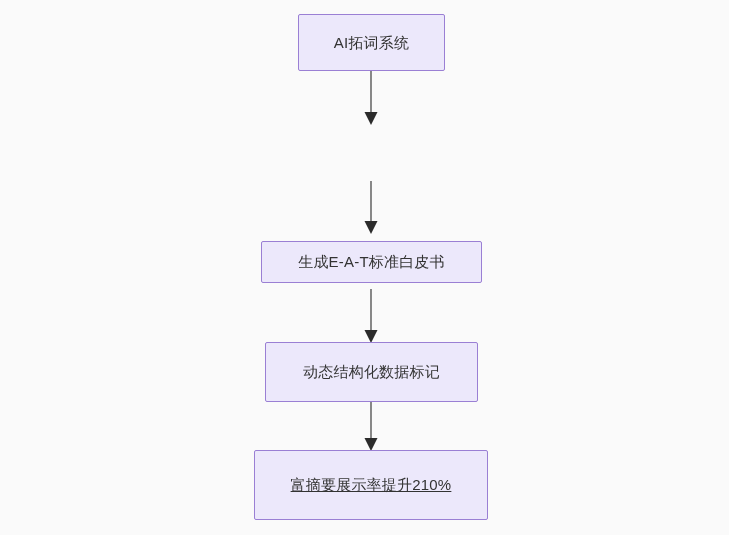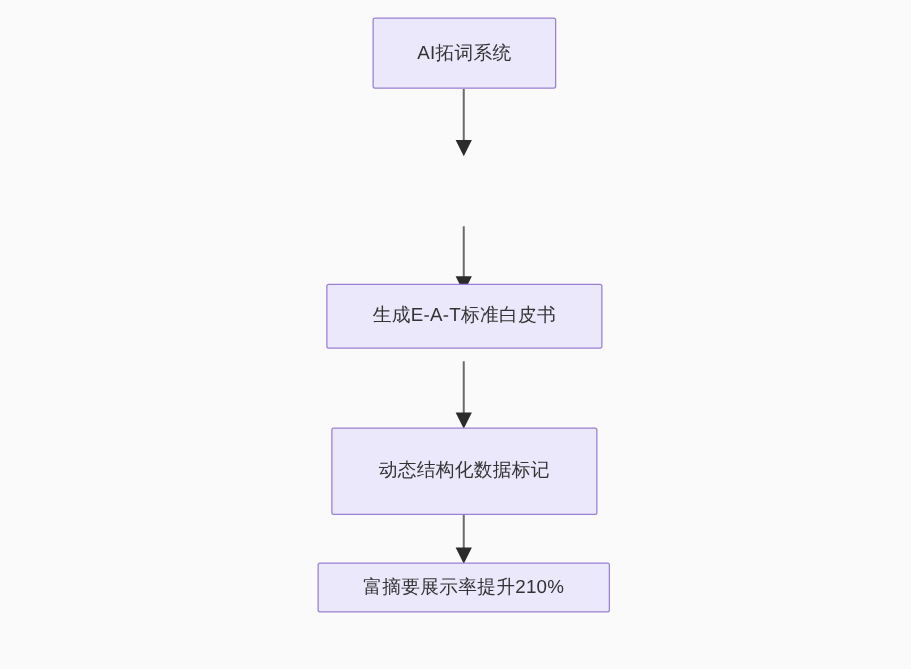--- a/index.html
+++ b/index.html
@@ -76,25 +76,25 @@
       <line class="edge-line" x1="371" y1="398" x2="371" y2="443"></line>
       <path class="edge-arrow" d="M 371 451 L 364.5 438 L 377.5 438 Z"></path>
     </g>
   </svg>
 
   <div class="node" style="left:298px; top:14px; width:147px; height:57px;">
     <span class="node-label">AI拓词系统</span>
   </div>
 
 
-  <div class="node" style="left:261px; top:227px; width:221px; height:52px;">
+  <div class="node" style="left:261px; top:241px; width:221px; height:42px;">
     <span class="node-label">生成E-A-T标准白皮书</span>
   </div>
 
-  <div class="node" style="left:265px; top:342px; width:213px; height:70px;">
+  <div class="node" style="left:265px; top:342px; width:213px; height:60px;">
     <span class="node-label">动态结构化数据标记</span>
   </div>
 
-  <div class="node" style="left:254px; top:450px; width:234px; height:40px;">
+  <div class="node" style="left:254px; top:450px; width:234px; height:70px;text-decoration:underline;">
     <span class="node-label">富摘要展示率提升210%</span>
   </div>
 
 </div>
 
 </body></html>

